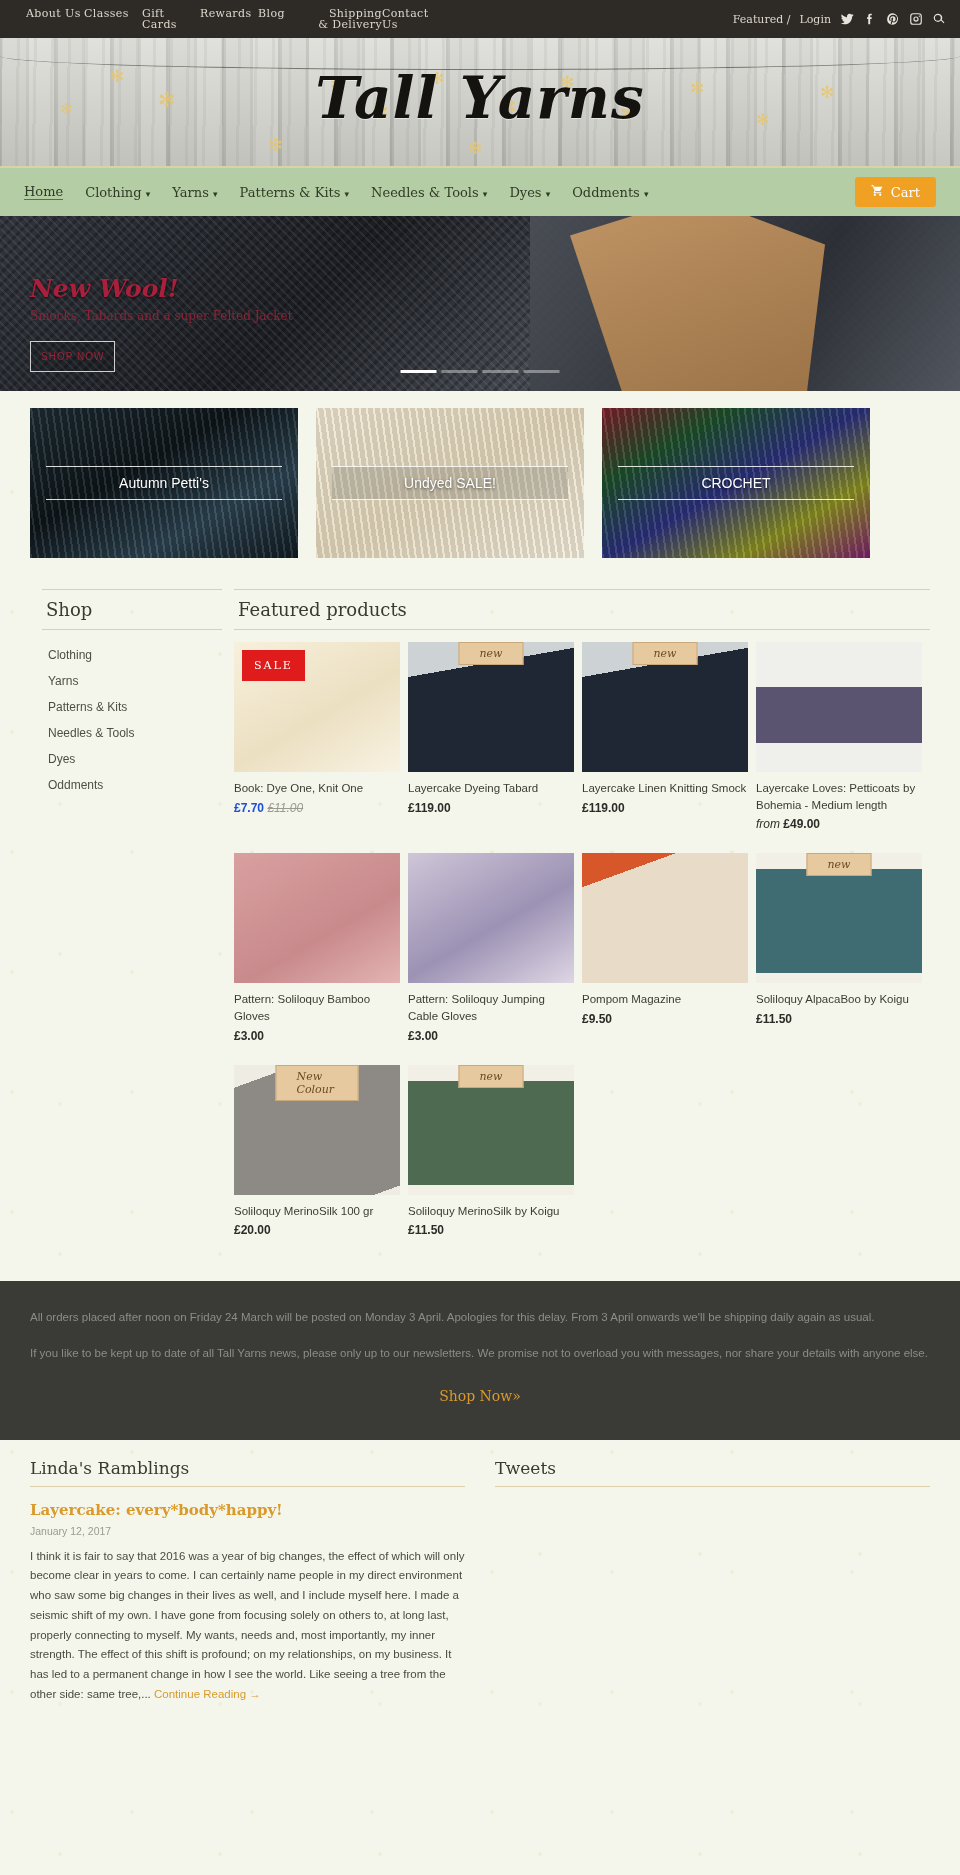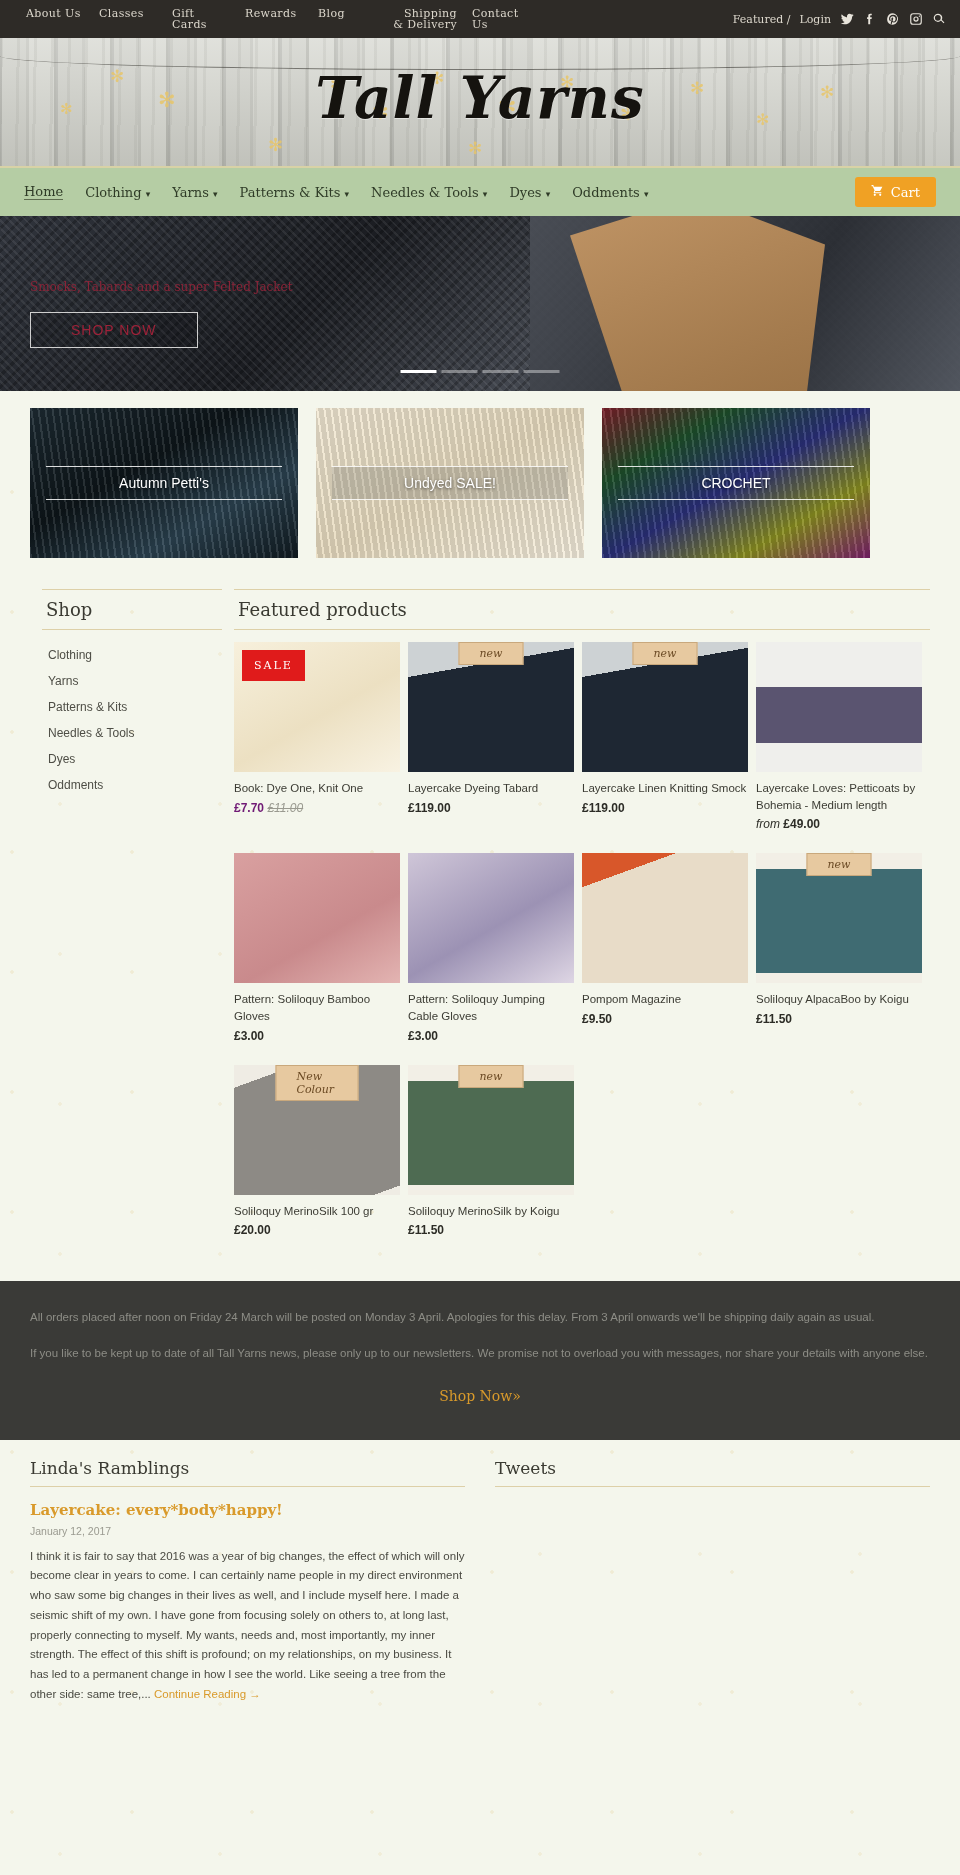--- a/index.html
+++ b/index.html
@@ -16,21 +16,21 @@
       radial-gradient(circle at 12px 12px, rgba(226,198,130,.22) 0 1.5px, transparent 2px),
       radial-gradient(circle at 60px 54px, rgba(226,198,130,.18) 0 1.5px, transparent 2px);
     background-size: 120px 120px, 160px 150px;
   }
   
   .topbar {
     position: relative; z-index: 3;
     height: 38px; background: #2e2b27; color: #e8e4db;
     display: flex; align-items: center; padding: 0 14px;
   }
-  .topnav { display: flex; gap: 15px; margin-left: 12px; }
+  .topnav { display: flex; gap: 0; margin-left: 12px; }
   .topnav a {
     color: #ddd8cd; font-size: 11px; line-height: 11px;
     text-decoration: none; width: 58px; text-align: left;
     font-family: "DejaVu Serif", serif; letter-spacing:.4px;
   }
   .topnav a.wide { width: 66px; text-align: right; }
   .topright { margin-left: auto; display: flex; align-items: center; gap: 9px; }
   .topright .acct { font-size: 11px; color: #ddd8cd; font-family: "DejaVu Serif", serif; text-decoration:none; }
   .sico { width: 14px; height: 14px; fill: #e8e4db; display: block; }
   
@@ -96,21 +96,21 @@
     opacity: .92;
   }
   .hero-copy { position: absolute; left: 30px; top: 58px; }
   .hero-title {
     font-family: "DejaVu Serif", serif; font-style: italic; font-weight: bold;
     font-size: 25px; color: #a8203c; text-shadow: 0 1px 3px rgba(0,0,0,.7);
   }
   .hero-sub { font-size: 12px; color: #8b2438; margin-top: 6px; font-family:"DejaVu Serif",serif; }
   .hero-btn {
     margin-top: 18px; display: inline-block; border: 1px solid #cfcfcf;
-    color: #9e2239; padding: 9px 40px; font-size: 14px; letter-spacing: 1px;
+    color: #9e2239; padding: 9px 10px; font-size: 10px; letter-spacing: 1px;
     background: rgba(0,0,0,.12); cursor: pointer;
   }
   .dots { position: absolute; left: 50%; transform: translateX(-50%); bottom: 18px; display: flex; gap: 5px; }
   .dots i { display: block; width: 36px; height: 3px; background: rgba(255,255,255,.38); }
   .dots i.on { background: #ffffff; }
   
   .tiles { position: relative; z-index: 1; display: flex; gap: 18px; padding: 17px 30px; }
   .tile { width: 268px; height: 150px; position: relative; overflow: hidden; }
   .tile.a { background: linear-gradient(150deg,#1d2b33,#0d1519 40%,#2b4250 70%,#101a20); }
   .tile.b { background: linear-gradient(150deg,#f3ead6,#e8dcc0 50%,#f6efdf); }
@@ -145,21 +145,21 @@
     position: absolute; left: 8px; top: 8px; background: #e01b1b; color: #fff;
     font-size: 11px; letter-spacing: 2px; padding: 9px 12px; font-family:"DejaVu Serif",serif;
   }
   .badge-new {
     position: absolute; left: 50%; transform: translateX(-50%); top: 0;
     background: #e7c9a0; border: 1px solid #c9a87c; color: #6b4a24;
     font-size: 11px; padding: 4px 20px; font-family: "DejaVu Serif", serif; font-style: italic;
   }
   .pname { font-size: 11.5px; color: #3c3c34; line-height: 1.45; margin-top: 8px; }
   .pprice { font-size: 12px; color: #2c2c26; font-weight: bold; margin-top: 4px; }
-  .pprice .sale { color: #701a75; }
+  .pprice .sale { color: #1d4ed8; }
   .pprice .old { color: #9a9a90; text-decoration: line-through; font-weight: normal; font-style: italic; }
   .pprice .from { font-style: italic; font-weight: normal; }
   
   .promo {
     position: relative; z-index: 1; margin-top: 22px; background: #3a3a37;
     color: #8d8d86; padding: 26px 30px 30px; text-align: left; font-size: 11.5px; line-height: 1.9;
   }
   .promo .cta { display: block; text-align: center; color: #d99a2b; font-size: 14px;
     margin-top: 18px; font-family: "DejaVu Serif", serif; text-decoration: none; }
   
@@ -254,20 +254,21 @@
         </svg></span>
     <span>Cart</span>
   </div>
 </div>
 
 <div class="hero">
   <div class="tweed"></div>
   <div class="jacket"></div>
   <div class="hanger"></div>
   <div class="hero-copy">
+    <div class="hero-title">New Wool!</div>
     <div class="hero-sub">Smocks, Tabards and a super Felted Jacket</div>
     <div class="hero-btn">SHOP NOW</div>
   </div>
   <div class="dots">
     <i class="on"></i>
     <i></i>
     <i></i>
     <i></i>
   </div>
 </div>

